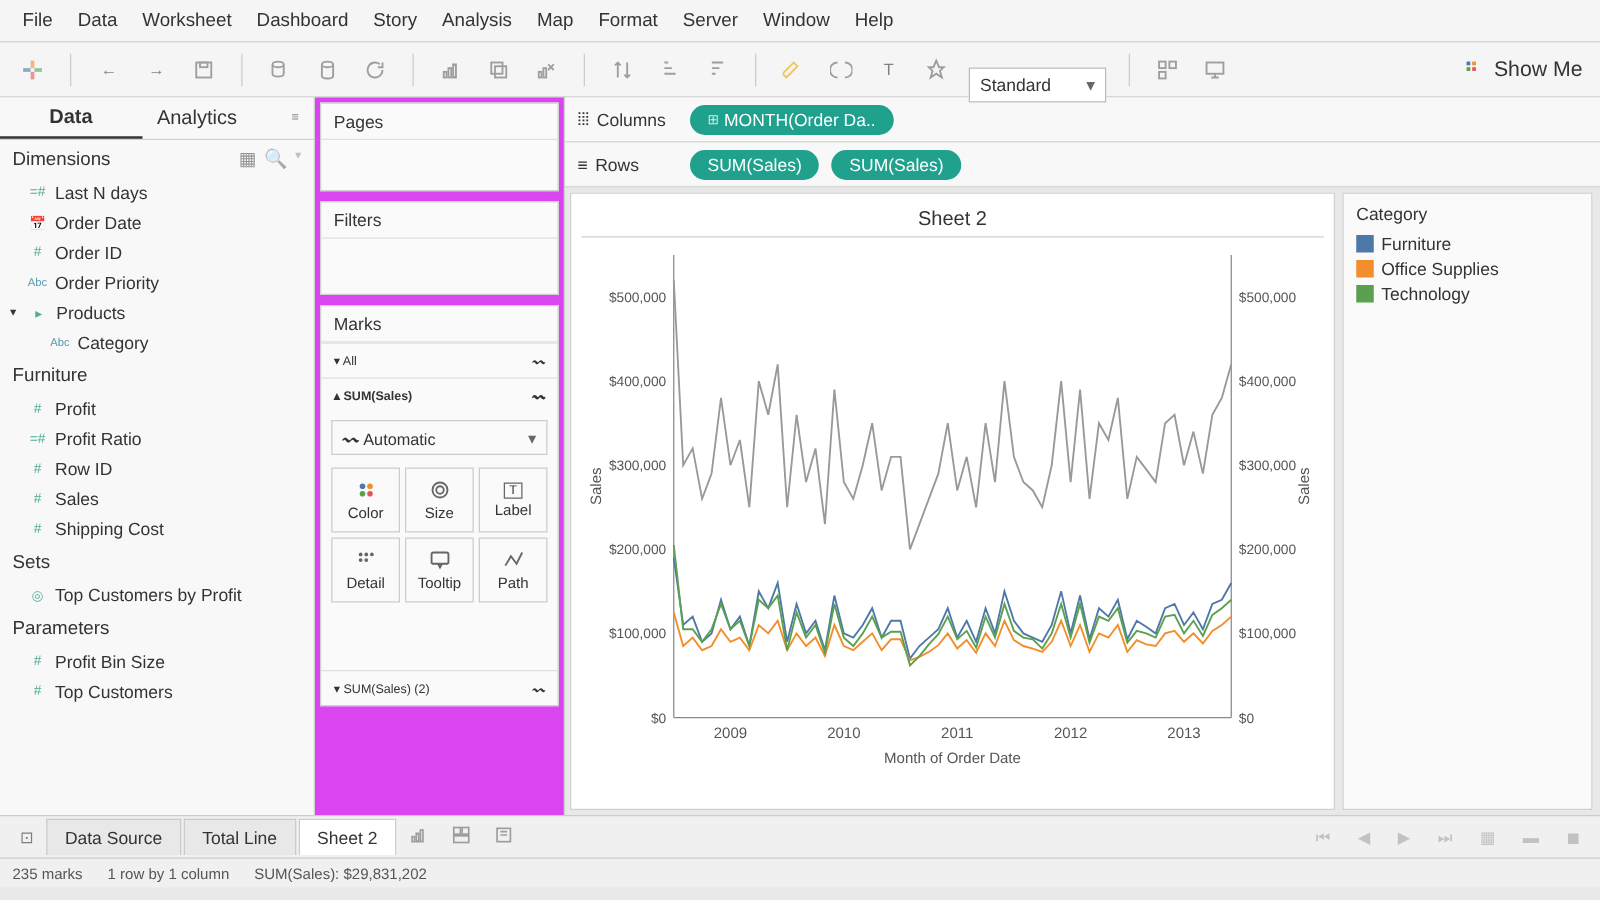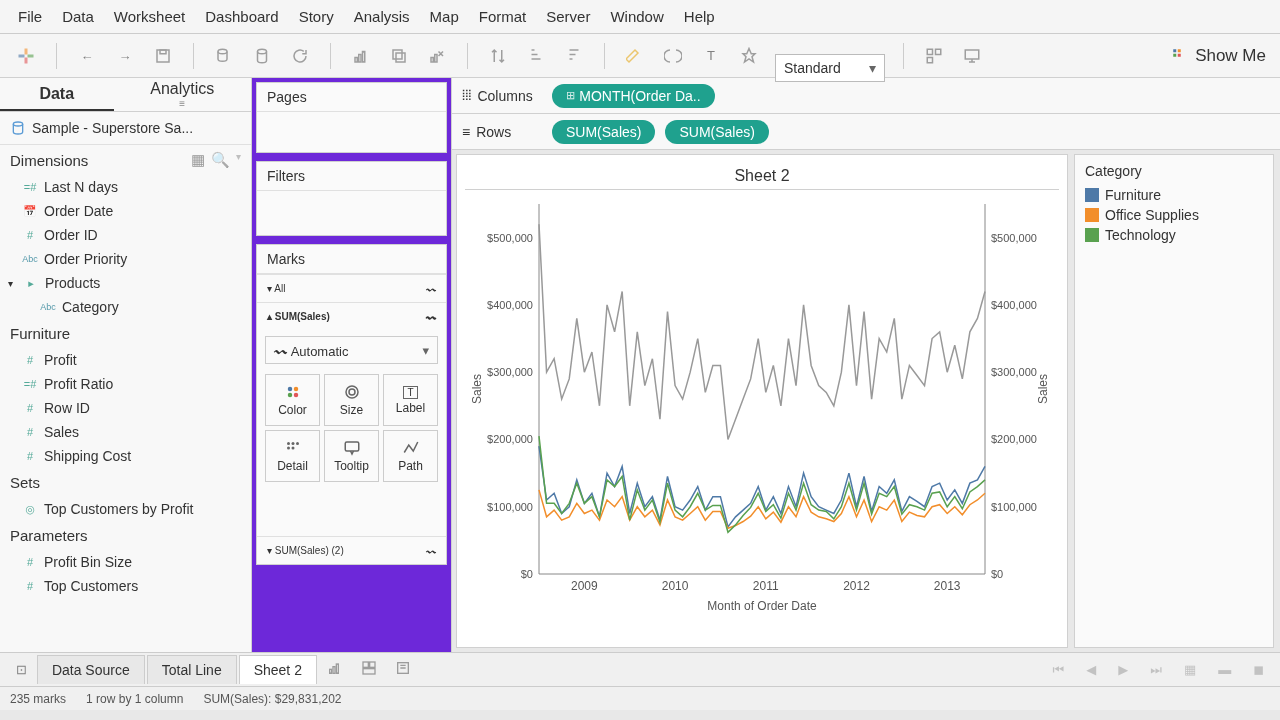--- a/index.html
+++ b/index.html
@@ -16,32 +16,32 @@
 .fit-dd::after { content: "▾"; position: absolute; right: 8px; color: #666; }
 .showme { margin-left: auto; display: flex; align-items: center; gap: 6px; font-size: 17px; cursor: pointer; }
 
 .main { display: flex; height: 574px; }
 
 
 .left { width: 252px; background: #f8f8f8; border-right: 1px solid #d0d0d0; display: flex; flex-direction: column; }
 .tabs { display: flex; border-bottom: 1px solid #d0d0d0; height: 34px; }
 .tab { flex: 1; display: flex; align-items: center; justify-content: center; font-size: 16px; cursor: pointer; }
 .tab.active { font-weight: 600; border-bottom: 2px solid #333; }
-.tab:last-child { justify-content: center; padding: 0 12px; flex-direction: column; }
+.tab:last-child { justify-content: space-between; padding: 0 12px; }
 .datasource { padding: 8px 10px; display: flex; align-items: center; gap: 6px; font-size: 14px; border-bottom: 1px solid #e0e0e0; }
 .section-head { display: flex; align-items: center; justify-content: space-between; padding: 6px 10px; font-weight: 400; font-size: 15px; }
 .field-list { }
 .field { display: flex; align-items: center; gap: 6px; padding: 4px 10px 4px 22px; cursor: pointer; font-size: 14px; }
 .field.indent { padding-left: 40px; }
 .field-icon { width: 16px; font-size: 11px; color: #5a9; text-align: center; }
 .field-icon.measure { color: #5a9; }
 .field-icon.abc { color: #59a; font-size: 9px; }
 
 
-.cards { width: 200px; background: #6d28d9; border-right: 1px solid #d0d0d0; display: flex; flex-direction: column; }
+.cards { width: 200px; background: #d946ef; border-right: 1px solid #d0d0d0; display: flex; flex-direction: column; }
 .card { border: 1px solid #d0d0d0; margin: 4px; background: #fafafa; }
 .card-head { padding: 6px 10px; font-size: 14px; border-bottom: 1px solid #e0e0e0; }
 .card-body { padding: 8px; }
 .card.pages .card-body { height: 40px; }
 .card.filters .card-body { height: 44px; }
 .marks-sub { border-top: 1px solid #e0e0e0; padding: 6px 10px; display: flex; align-items: center; justify-content: space-between; cursor: pointer; font-size: 10px; }
 .marks-sub.bold { font-weight: 600; gap: 44px; }
 .marks-dd { margin: 6px 8px; height: 28px; border: 1px solid #ccc; display: flex; align-items: center; padding: 0 8px; font-size: 13px; position: relative; }
 .marks-dd::after { content: "▾"; position: absolute; right: 8px; color: #666; }
 .marks-grid { display: grid; grid-template-columns: repeat(3, 1fr); gap: 4px; padding: 4px 8px; }
@@ -210,27 +210,20 @@
 
 <div class="main">
 
   <div class="left">
     <div class="tabs">
       <div class="tab active">Data</div>
       <div class="tab">
           <span>Analytics</span>
           <span class="tri">≡</span>
         </div>
-    </div>
-    <div class="datasource">
-      <svg width="16" height="16" viewBox="0 0 24 24" fill="none" stroke="#5b9bd5" stroke-width="2">
-          <ellipse cx="12" cy="6" rx="7" ry="3"></ellipse>
-          <path d="M5 6v12c0 1.7 3 3 7 3s7-1.3 7-3V6"></path>
-        </svg>
-      <span>Sample - Superstore Sa...</span>
     </div>
     <div class="section-head">
       <span>Dimensions</span>
       <span style="display:flex;gap:6px;opacity:.5">
           <span>▦</span>
           <span>🔍</span>
           <span class="tri">▾</span>
         </span>
     </div>
     <div class="field-list" id="dimensions-list">

